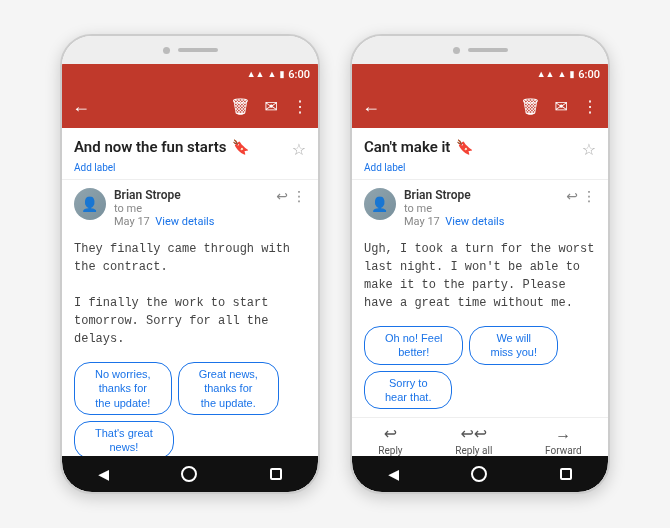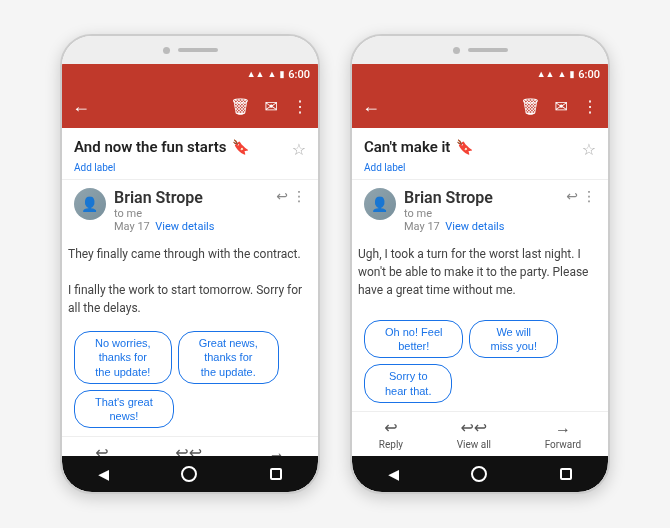--- a/index.html
+++ b/index.html
@@ -174,21 +174,21 @@
       display: flex;
       align-items: center;
       justify-content: center;
       font-size: 14px;
       color: white;
     }
     .sender-info {
       flex: 1;
     }
     .sender-name {
-      font-size: 16px;
+      font-size: 12px;
       font-weight: 600;
       color: #333;
     }
     .sender-to {
       font-size: 11px;
       color: #888;
     }
     .sender-date {
       font-size: 11px;
       color: #888;
@@ -201,25 +201,26 @@
       display: flex;
       gap: 4px;
       align-items: center;
     }
     .sender-action-icon {
       color: #888;
       font-size: 14px;
     }
 
     .email-body {
-      padding: 4px 12px 8px 6px;
+      padding: 4px 12px 8px 12px;
       font-size: 12px;
       color: #444;
       line-height: 1.5;
       flex: 1;
+      font-family: Liberation Mono, monospace;
     }
 
     
     .smart-replies {
       display: flex;
       gap: 6px;
       padding: 6px 12px 8px 12px;
       flex-wrap: wrap;
     }
     .smart-reply-btn {
@@ -449,21 +450,21 @@
         <button class="smart-reply-btn">Sorry to<br>hear that.</button>
       </div>
 
       <div class="email-actions">
         <div class="action-btn">
           <span class="action-icon">↩</span>
           <span class="action-label">Reply</span>
         </div>
         <div class="action-btn">
           <span class="action-icon">↩↩</span>
-          <span class="action-label">View all</span>
+          <span class="action-label">Reply all</span>
         </div>
         <div class="action-btn">
           <span class="action-icon">→</span>
           <span class="action-label">Forward</span>
         </div>
       </div>
     </div>
 
     <div class="phone-bottom-bar">
       <span class="nav-btn">◀</span>

